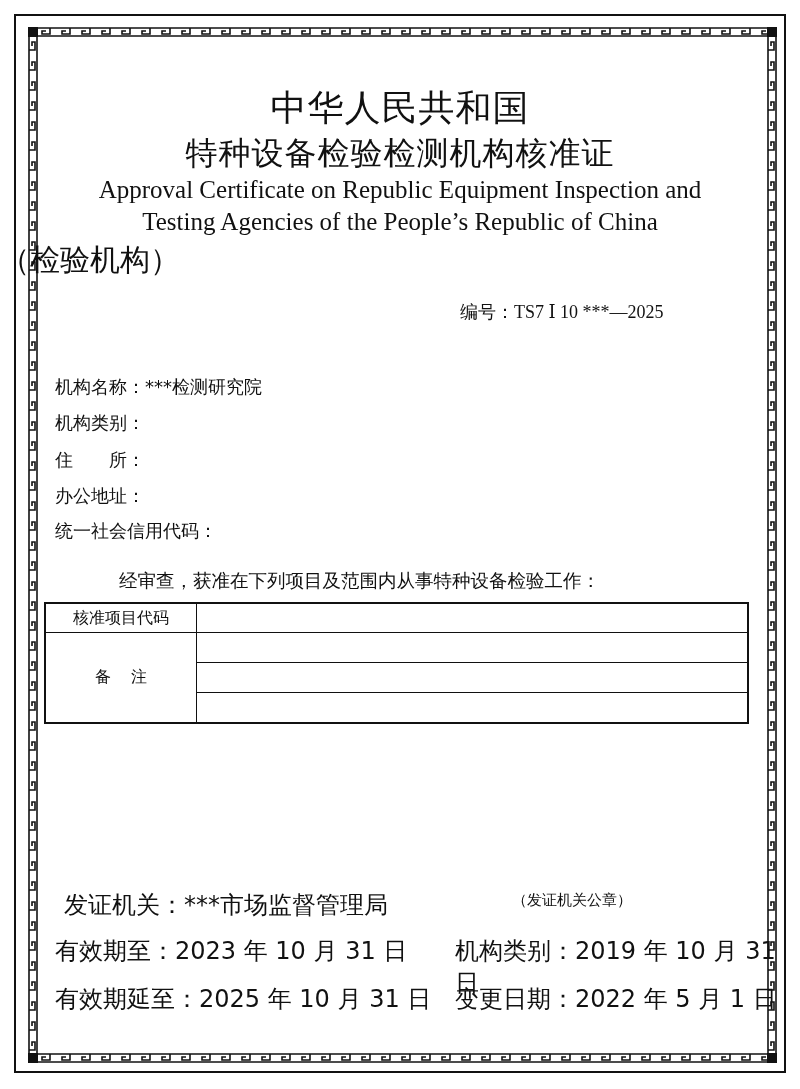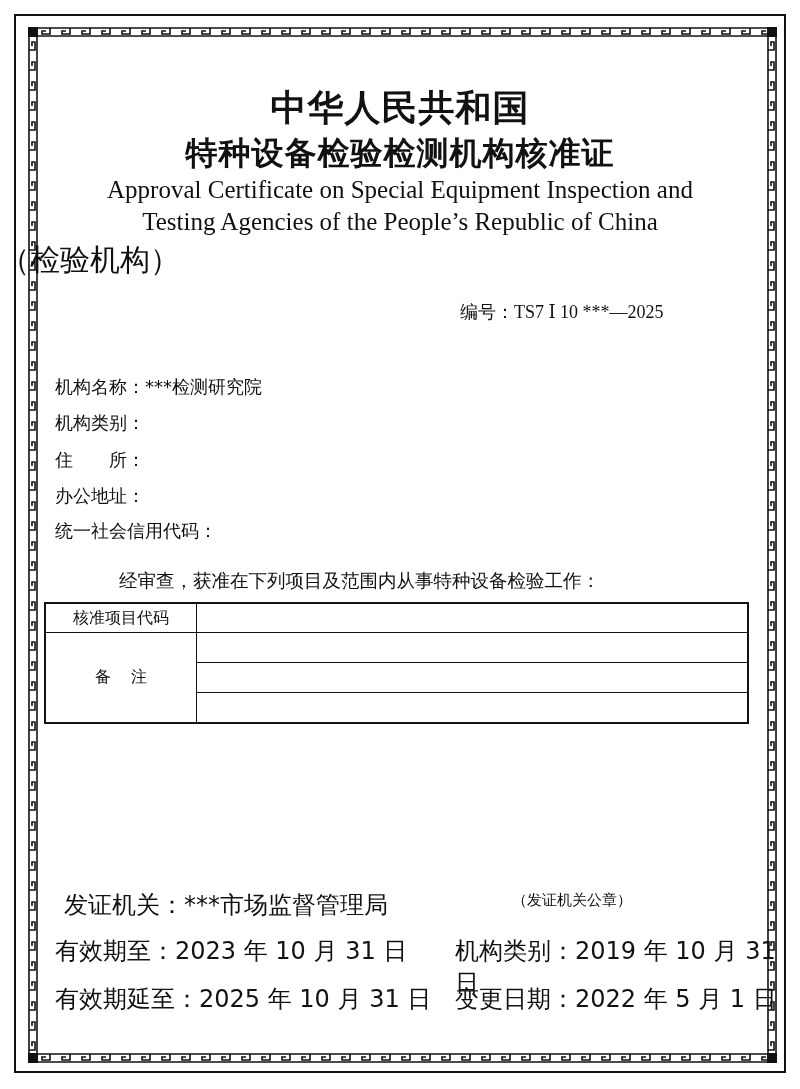--- a/index.html
+++ b/index.html
@@ -10,21 +10,21 @@
   }
   .fret { position: absolute; }
   .fret-top { left: 36px; top: 27px; width: 734px; height: 10px; }
   .fret-bottom { left: 36px; top: 1053px; width: 734px; height: 10px; }
   .fret-left { left: 28px; top: 36px; width: 10px; height: 1018px; }
   .fret-right { left: 767px; top: 36px; width: 10px; height: 1018px; }
   .corner { position: absolute; width: 10px; height: 10px; background: #111; }
   .sans { font-family: Liberation Sans, sans-serif; }
   .title-cn {
     position: absolute; left: 0; width: 800px; text-align: center;
-    font-family: "DejaVu Sans", sans-serif; font-weight: bold; color: #111;
+    font-family: "DejaVu Sans", sans-serif; font-weight: normal; color: #111;
   }
   .t1 { top: 84px; font-size: 36px; letter-spacing: 1px; }
   .t2 { top: 132px; font-size: 32px; letter-spacing: 1px; }
   .title-en {
     position: absolute; left: 0; width: 800px; text-align: center;
     font-family: "Liberation Serif", serif; font-size: 25px; color: #111;
   }
   .e1 { top: 176px; }
   .e2 { top: 208px; }
   .t3 { position: absolute; left: 0; width: 800px; text-align: left; top: 240px; font-size: 30px; font-family: "DejaVu Sans", sans-serif; }
@@ -73,21 +73,21 @@
 <svg class="fret fret-right" viewBox="0 0 10 1018" preserveAspectRatio="none">
     <rect width="10" height="1018" fill="url(#fretV)"></rect>
   </svg>
 <div class="corner" style="left:28px;top:27px"></div>
 <div class="corner" style="left:767px;top:27px"></div>
 <div class="corner" style="left:28px;top:1053px"></div>
 <div class="corner" style="left:767px;top:1053px"></div>
 
 <div class="title-cn t1">中华人民共和国</div>
 <div class="title-cn t2">特种设备检验检测机构核准证</div>
-<div class="title-en e1">Approval Certificate on Special Equipment Inspection and</div>
+<div class="title-en e1">Approval Certificate on Republic Equipment Inspection and</div>
 <div class="title-en e2">Testing Agencies of the People’s Republic of China</div>
 <div class="t3">（检验机构）</div>
 
 <div class="cert-no">
   <span class="sans">编号：</span><span>TS7 Ⅰ 10 ***—2025</span>
 </div>
 
 <div class="field" style="top:375px">
   <span class="lbl">机构名称：</span><span>***检测研究院</span>
 </div>

